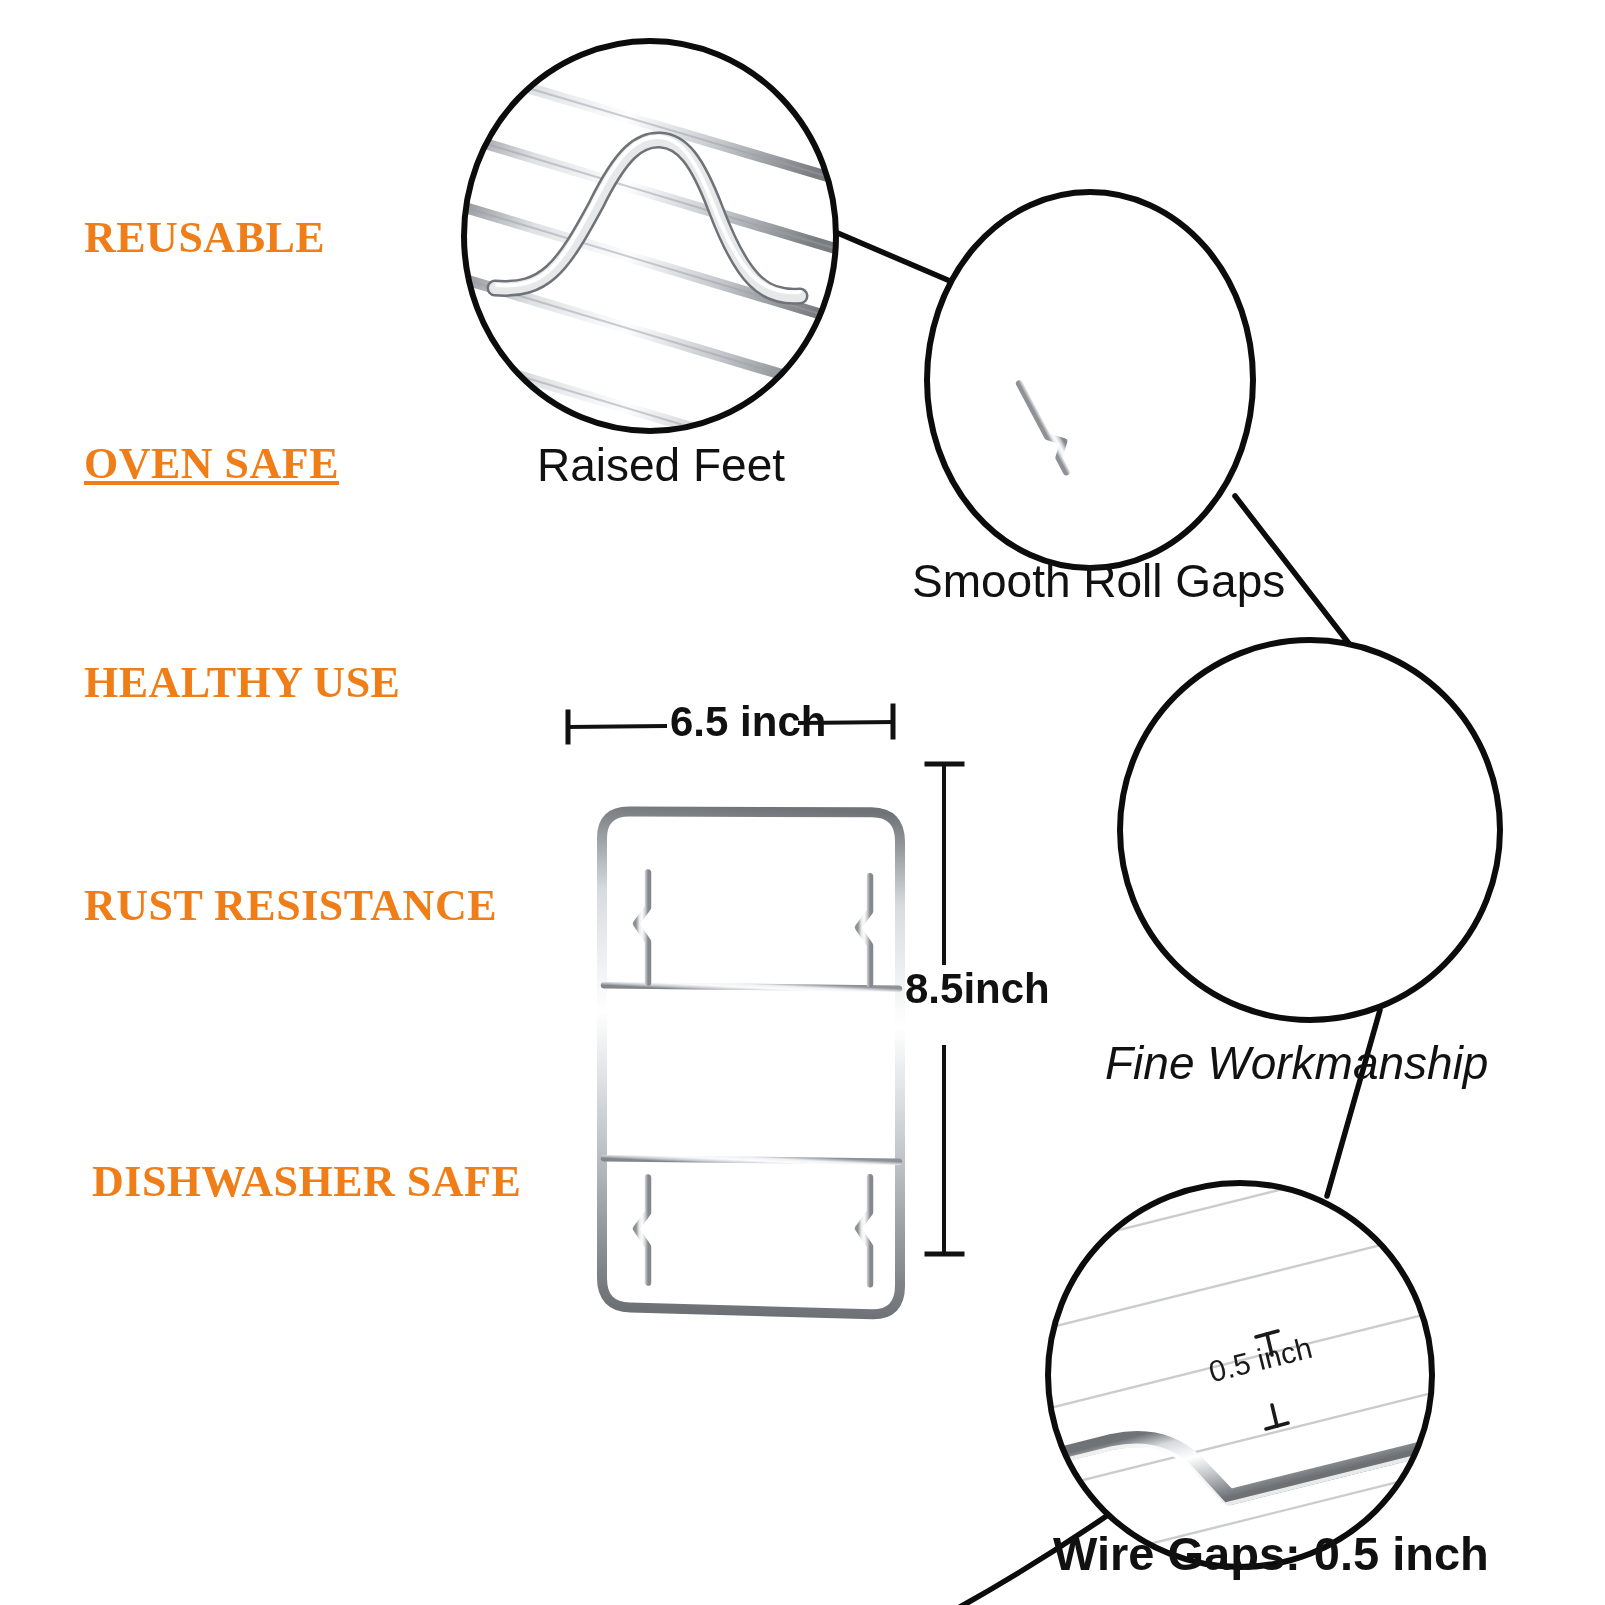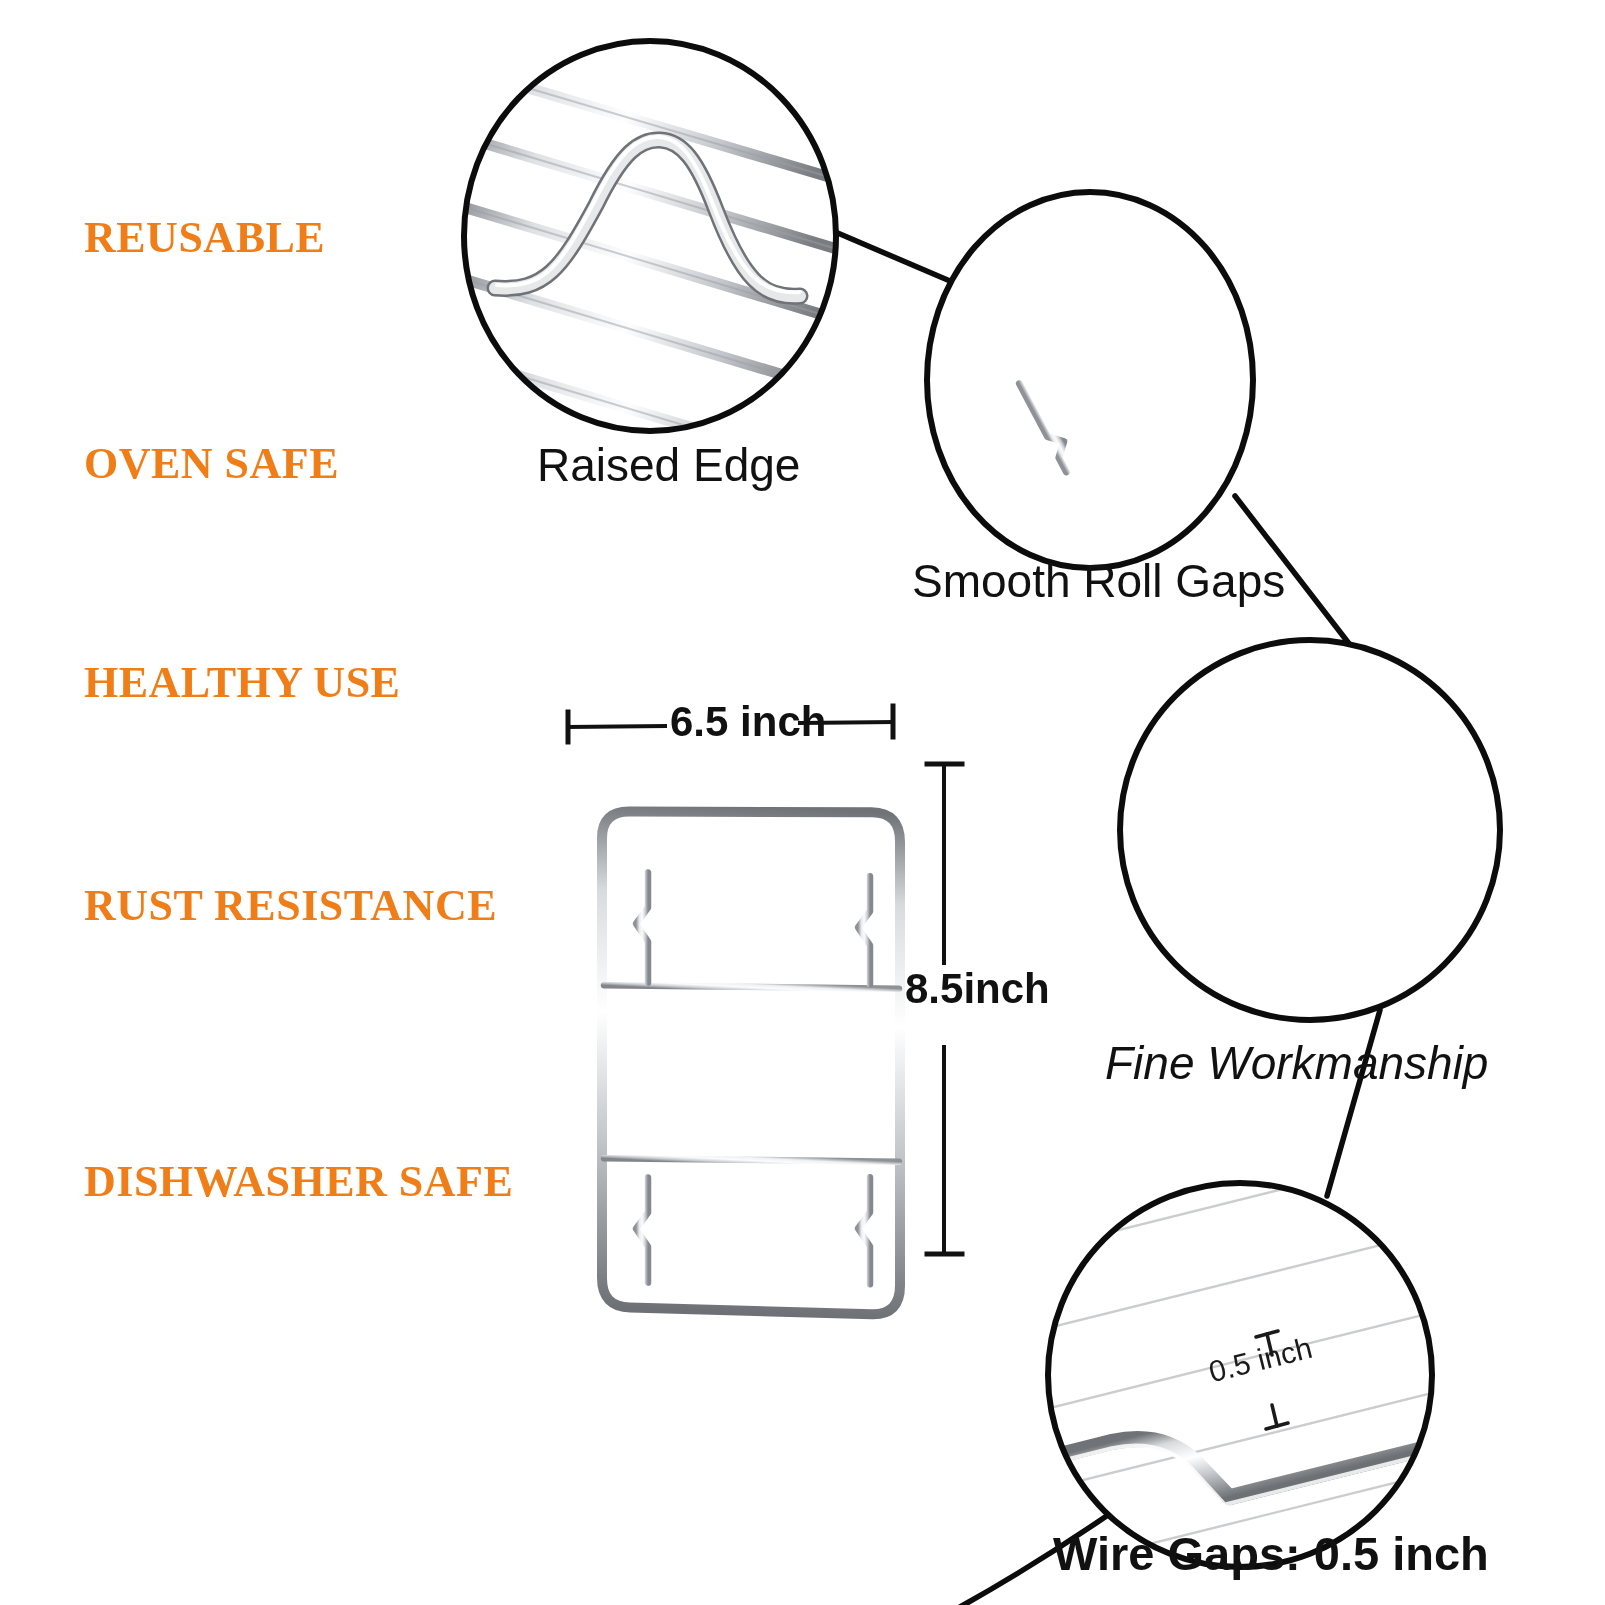--- a/index.html
+++ b/index.html
@@ -295,29 +295,29 @@
         <line x1="927" y1="764" x2="962" y2="764" stroke-width="5"></line>
         <line x1="944" y1="766" x2="944" y2="963" stroke-width="4"></line>
         <line x1="944" y1="1047" x2="944" y2="1253" stroke-width="4"></line>
         <line x1="927" y1="1254" x2="962" y2="1254" stroke-width="5"></line>
       </g>
     </g>
   </svg>
 
   <div class="feature-label" style="left:84px; top:216px;">REUSABLE</div>
 
-  <div class="feature-label" style="left:84px; top:442px;">OVEN SAFE</div>
+  <div class="feature-label" style="left:84px; top:442px;text-decoration:underline;">OVEN SAFE</div>
 
   <div class="feature-label" style="left:84px; top:661px;">HEALTHY USE</div>
 
   <div class="feature-label" style="left:84px; top:884px;">RUST RESISTANCE</div>
 
-  <div class="feature-label" style="left:84px; top:1160px;text-align:center;">DISHWASHER SAFE</div>
-
-  <div class="callout-label" style="left:537px; top:442px; font-size:46px;">Raised Edge</div>
+  <div class="feature-label" style="left:92px; top:1160px;text-align:center;">DISHWASHER SAFE</div>
+
+  <div class="callout-label" style="left:537px; top:442px; font-size:46px;">Raised Feet</div>
 
   <div class="callout-label" style="left:912px; top:558px; font-size:46px;">Smooth Roll Gaps</div>
 
   <div class="callout-label" style="left:1105px; top:1040px; font-size:46px;font-style:italic;">Fine Workmanship</div>
 
   <div class="callout-label bold" style="left:1053px; top:1530px; font-size:47px;text-align:center;">Wire Gaps: 0.5 inch</div>
 
   <div class="dim-label" style="left:670px; top:701px; font-size:42px;">6.5 inch</div>
 
   <div class="dim-label" style="left:905px; top:968px; font-size:42px;">8.5inch</div>

